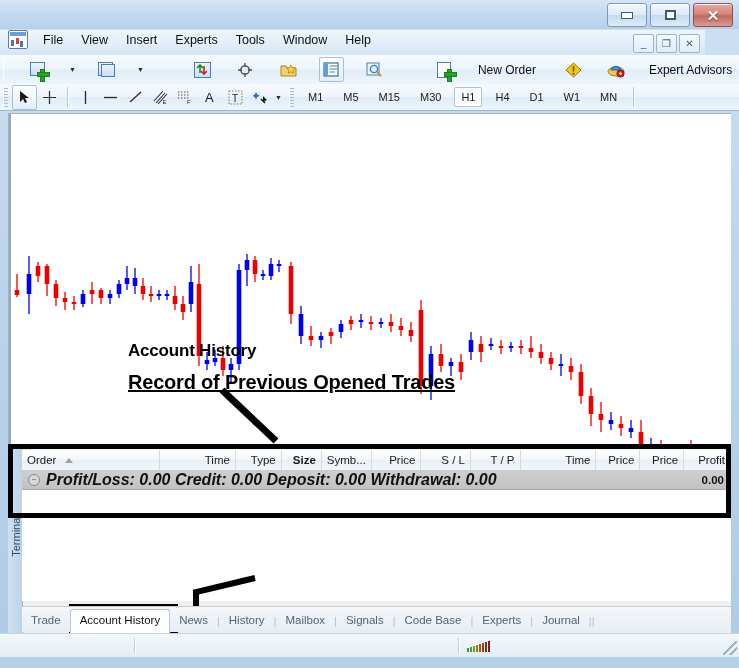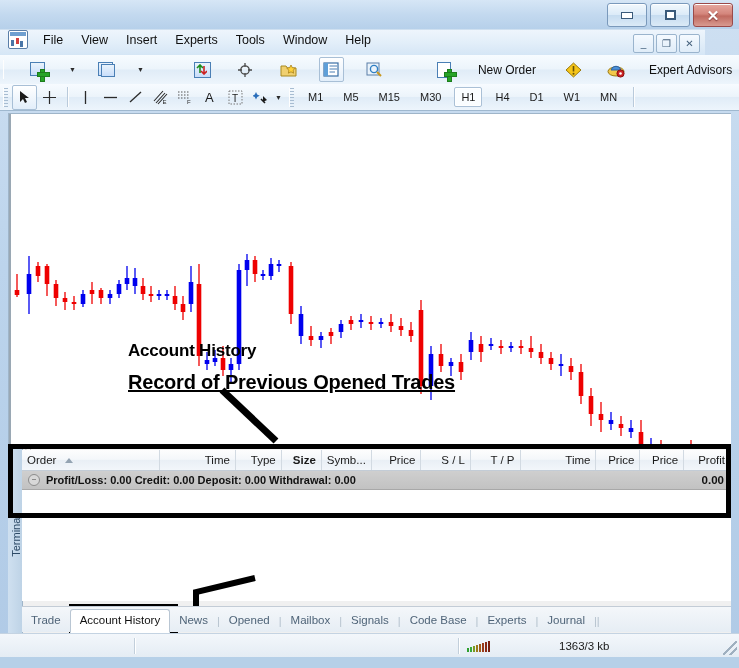--- a/index.html
+++ b/index.html
@@ -147,21 +147,21 @@
   .sumrow{
     position:absolute;left:22px;top:471px;width:709px;height:19px;
     background:linear-gradient(to bottom,#cfcfcf,#c2c2c2);
     border-bottom:1px solid #a8a8a8;display:flex;align-items:center;box-sizing:border-box;
   }
   .sumicon{
     width:10px;height:10px;border-radius:50%;border:1px solid #8c8c8c;background:#d8d8d8;
     margin:0 6px 0 6px;position:relative;flex:none;
   }
   .sumicon:after{content:"";position:absolute;left:3px;top:4px;width:4px;height:1px;background:#8c8c8c;}
-  .sumtext{font-size:11px;font-weight:bold;color:#111;white-space:nowrap;}
+  .sumtext{font-size:16px;font-weight:bold;color:#111;white-space:nowrap;font-style:italic;}
   .sumprofit{margin-left:auto;margin-right:7px;font-size:11.5px;font-weight:bold;color:#111;}
   .gridbody{
     position:absolute;left:22px;top:490px;width:709px;height:111px;background:#fff;
   }
   
   .hibox{
     position:absolute;left:8px;top:444px;width:723px;height:74px;
     border:5px solid #000;box-sizing:border-box;pointer-events:none;
   }
   .hitab{
@@ -690,21 +690,21 @@
   <svg class="arrowsvg">
     <path d="M222 390 L276 441" stroke="#000" stroke-width="7" stroke-linecap="butt"></path>
     <path d="M196 608 L196 592 L255 578" stroke="#000" stroke-width="6" fill="none" stroke-linejoin="miter"></path>
   </svg>
 
   <div class="tabbar" id="tabbar">
       <div class="tab">Trade</div>
       <div class="tab active">Account History</div>
       <div class="tab">News</div>
       <span class="tabsep">|</span>
-      <div class="tab">Opened</div>
+      <div class="tab">History</div>
       <span class="tabsep">|</span>
       <div class="tab">Mailbox</div>
       <span class="tabsep">|</span>
       <div class="tab">Signals</div>
       <span class="tabsep">|</span>
       <div class="tab">Code Base</div>
       <span class="tabsep">|</span>
       <div class="tab">Experts</div>
       <span class="tabsep">|</span>
       <div class="tab">Journal</div>
@@ -722,19 +722,16 @@
         <i style="height:4px;background:#2ea02e;"></i>
         <i style="height:5px;background:#3aa83a;"></i>
         <i style="height:6px;background:#7a9a20;"></i>
         <i style="height:7px;background:#9a7a18;"></i>
         <i style="height:8px;background:#a05a18;"></i>
         <i style="height:9px;background:#9a3a18;"></i>
         <i style="height:10px;background:#8a2a14;"></i>
         <i style="height:11px;background:#7a2010;"></i>
       </div>
     </div>
-    <div class="stcell" style="flex:1;">
-      <span class="stext">1363/3 kb</span>
-    </div>
     <div class="resizer"></div>
   </div>
   <div class="bottomedge"></div>
 </div>
 
 </body></html>

